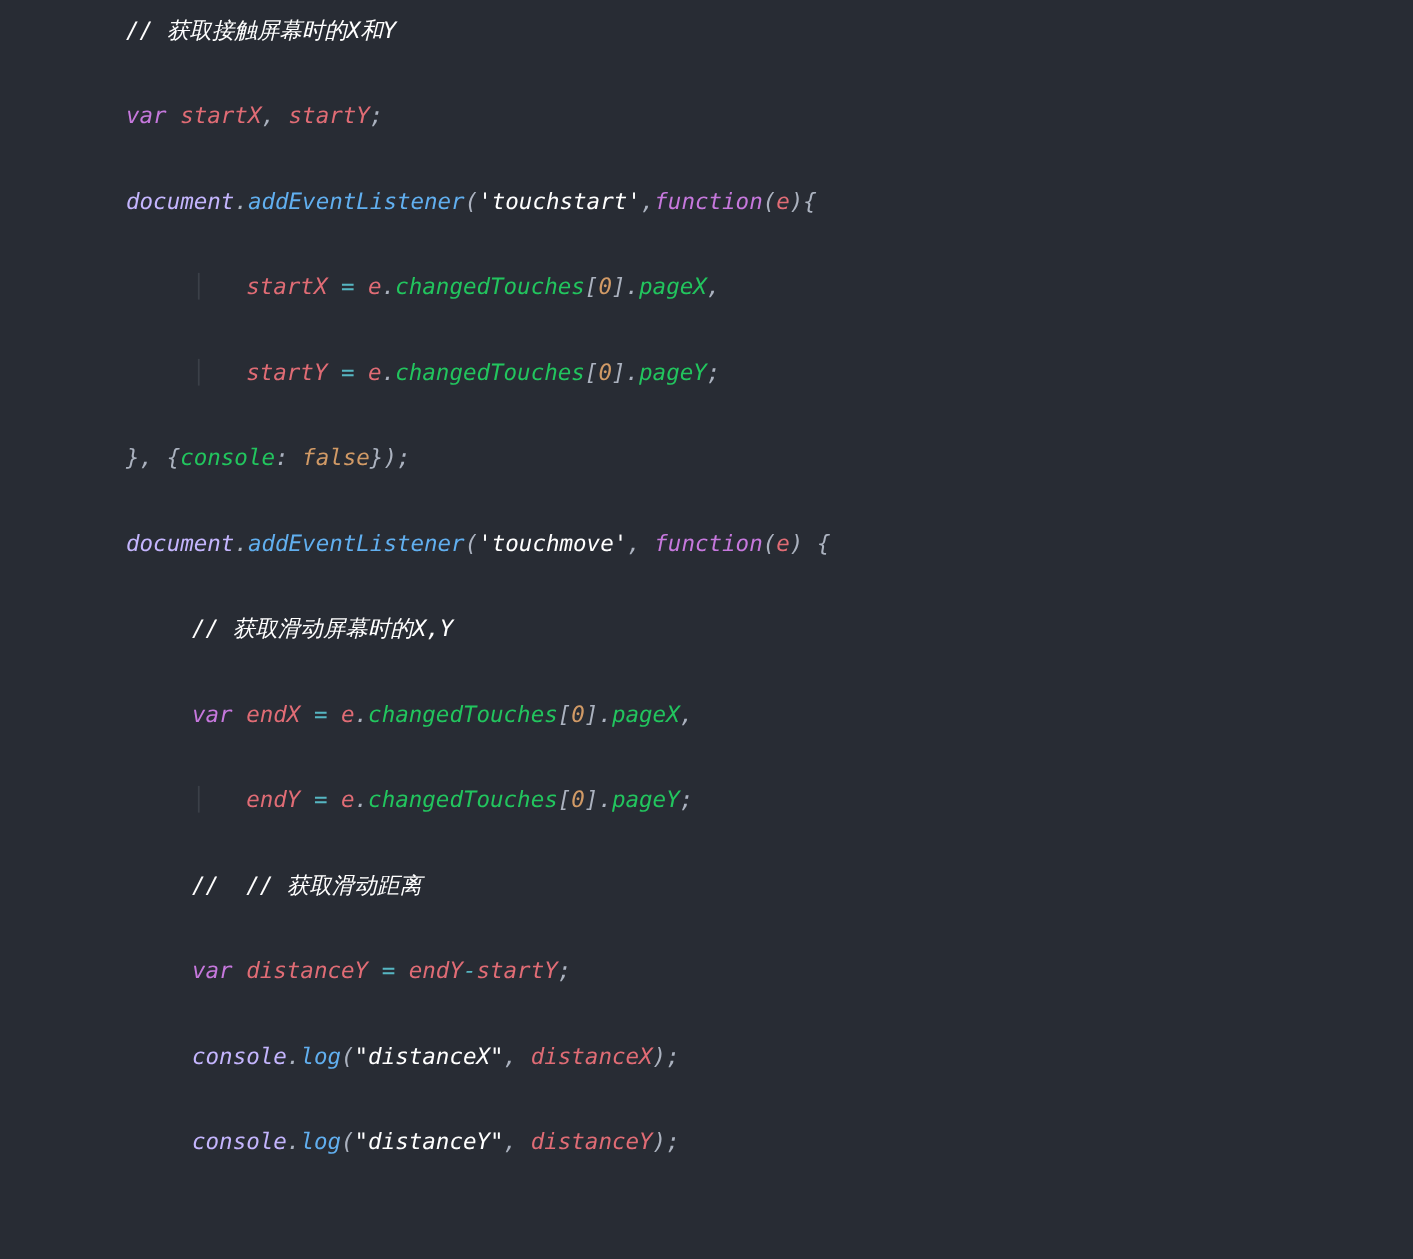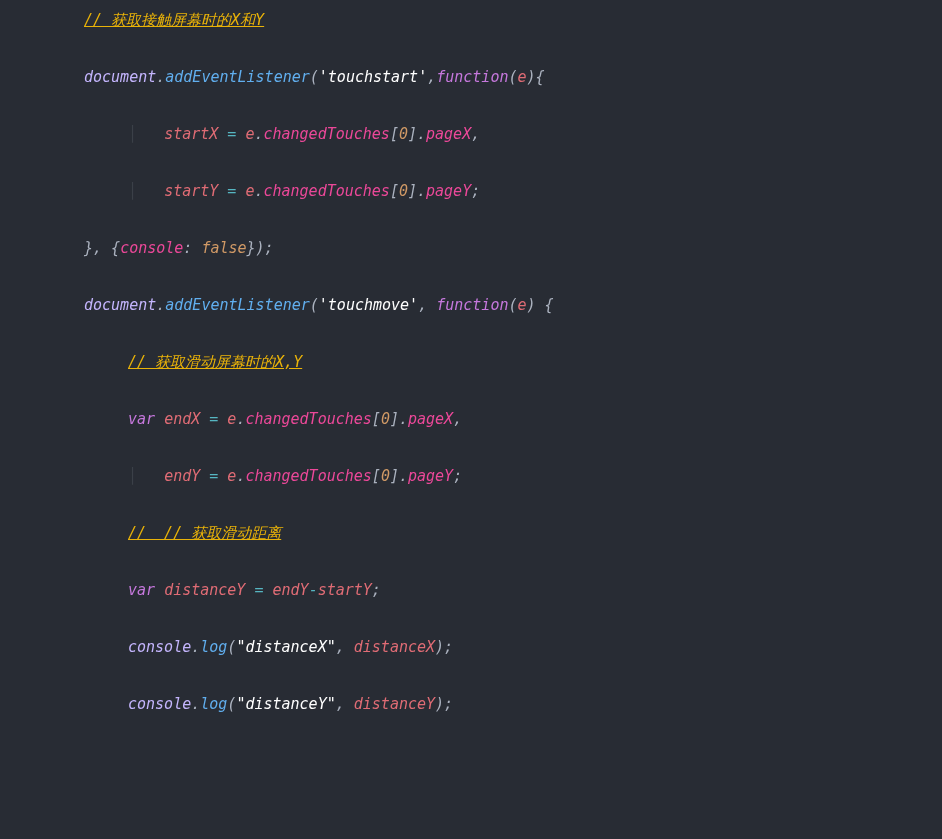--- a/index.html
+++ b/index.html
@@ -15,37 +15,38 @@
     overflow: hidden;
     font-style: italic;
   }
   pre {
     margin: 0;
     padding: 6px 0 0 0;
     white-space: pre;
   }
   .line { display: block; padding-left: 84px; }
   .i1 { padding-left: 128px; }
-  .comment { color: #eab308; text-decoration: underline; }
+  .comment { color: #ffffff; }
   .kw { color: #c678dd; }
   .var { color: #e06c75; }
-  .prop { color: #ec4899; }
+  .prop { color: #22c55e; }
   .obj { color: #c4b5fd; font-style: italic; }
   .func { color: #61afef; }
   .str { color: #ffffff; }
   .num { color: #d19a66; }
   .punc { color: #abb2bf; }
   .op { color: #56b6c2; }
   .param { color: #e06c75; }
   .guide { color: #3b4048; font-style: normal; }
 </style>
 </head>
 <body>
 
 <pre><span class="line"><span class="comment">// 获取接触屏幕时的X和Y</span></span>
+<span class="line"><span class="kw">var</span> <span class="var">startX</span><span class="punc">,</span> <span class="var">startY</span><span class="punc">;</span></span>
 <span class="line"><span class="obj">document</span><span class="punc">.</span><span class="func">addEventListener</span><span class="punc">(</span><span class="str">'touchstart'</span><span class="punc">,</span><span class="kw">function</span><span class="punc">(</span><span class="param">e</span><span class="punc">){</span></span>
 <span class="line i1"><span class="guide">│   </span><span class="var">startX</span> <span class="op">=</span> <span class="var">e</span><span class="punc">.</span><span class="prop">changedTouches</span><span class="punc">[</span><span class="num">0</span><span class="punc">].</span><span class="prop">pageX</span><span class="punc">,</span></span>
 <span class="line i1"><span class="guide">│   </span><span class="var">startY</span> <span class="op">=</span> <span class="var">e</span><span class="punc">.</span><span class="prop">changedTouches</span><span class="punc">[</span><span class="num">0</span><span class="punc">].</span><span class="prop">pageY</span><span class="punc">;</span></span>
 <span class="line"><span class="punc">}, {</span><span class="prop">console</span><span class="punc">: </span><span class="num">false</span><span class="punc">});</span></span>
 <span class="line"><span class="obj">document</span><span class="punc">.</span><span class="func">addEventListener</span><span class="punc">(</span><span class="str">'touchmove'</span><span class="punc">, </span><span class="kw">function</span><span class="punc">(</span><span class="param">e</span><span class="punc">) {</span></span>
 <span class="line i1"><span class="comment">// 获取滑动屏幕时的X,Y</span></span>
 <span class="line i1"><span class="kw">var</span> <span class="var">endX</span> <span class="op">=</span> <span class="var">e</span><span class="punc">.</span><span class="prop">changedTouches</span><span class="punc">[</span><span class="num">0</span><span class="punc">].</span><span class="prop">pageX</span><span class="punc">,</span></span>
 <span class="line i1"><span class="guide">│   </span><span class="var">endY</span> <span class="op">=</span> <span class="var">e</span><span class="punc">.</span><span class="prop">changedTouches</span><span class="punc">[</span><span class="num">0</span><span class="punc">].</span><span class="prop">pageY</span><span class="punc">;</span></span>
 <span class="line i1"><span class="comment">//  // 获取滑动距离</span></span>
 <span class="line i1"><span class="kw">var</span> <span class="var">distanceY</span> <span class="op">=</span> <span class="var">endY</span><span class="op">-</span><span class="var">startY</span><span class="punc">;</span></span>

